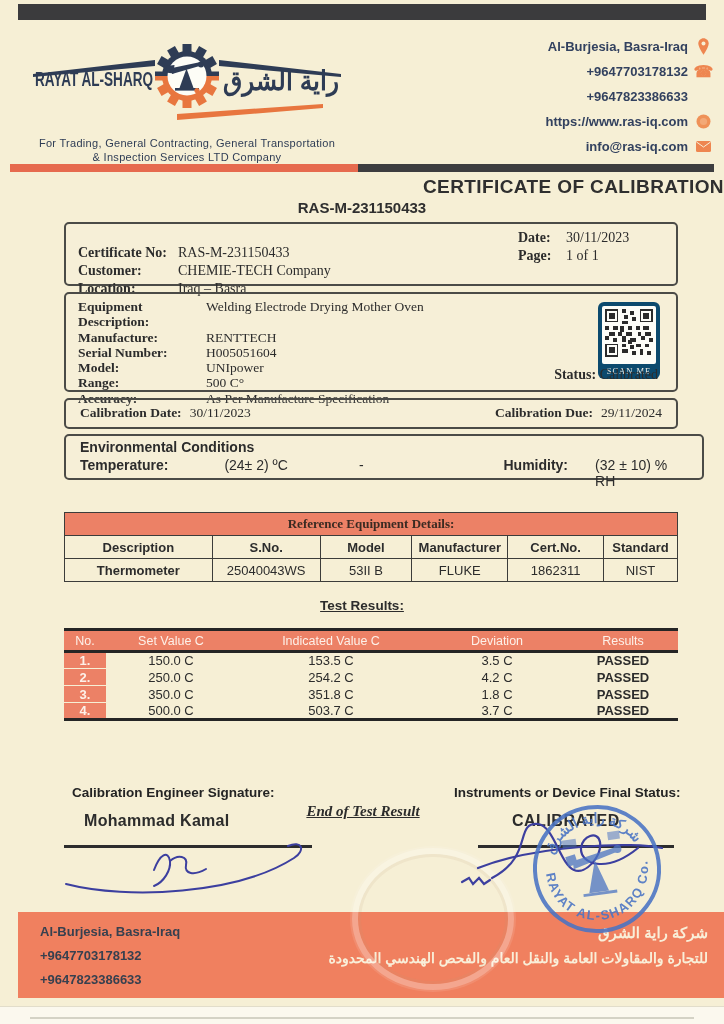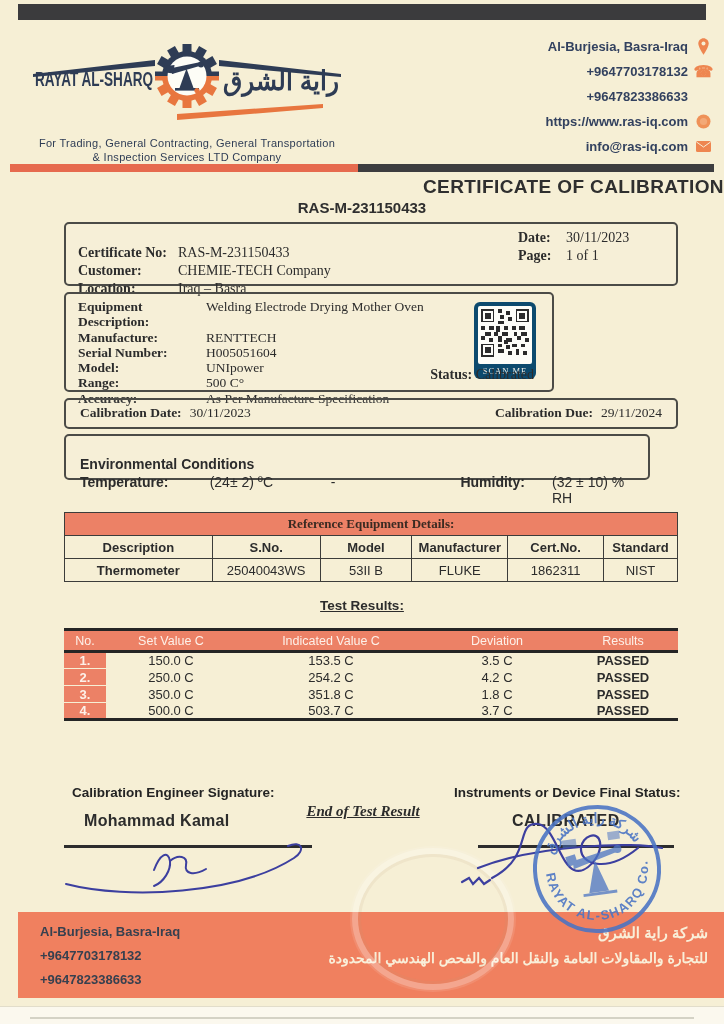--- a/index.html
+++ b/index.html
@@ -41,35 +41,35 @@
   .box { border:2px solid #4b4b47; border-radius:5px; background:rgba(255,255,255,0.06); }
   .serif { font-family:"Liberation Serif", serif; }
   .kv { display:flex; }
   .kv .k { font-weight:bold; }
   .box-cert { left:64px; top:222px; width:614px; height:64px; padding:20px 12px; }
   .box-cert .kv { font-size:14px; line-height:18px; }
   .box-cert .k { width:100px; }
   .cert-right { position:absolute; left:452px; top:5px; }
   .cert-right .k { width:48px; }
 
-  .box-equip { left:64px; top:292px; width:490px; height:100px; padding:5px 12px; }
+  .box-equip { left:64px; top:292px; width:614px; height:100px; padding:5px 12px; }
   .box-equip .kv { font-size:13.5px; line-height:15.3px; }
   .box-equip .k { width:128px; flex:none; }
   .qr-frame { position:absolute; right:16px; top:8px; width:62px; background:#0c4a6e;
               border-radius:6px; padding:4px 4px 2px 4px; }
   .qr-white { background:#fdfdf8; border-radius:2px; padding:3px; }
   .scan-label { color:#f2efe6; font-size:8.5px; text-align:center; letter-spacing:1px; padding:2px 0 1px; }
   .status-line { position:absolute; right:18px; bottom:7px; font-size:14px; }
 
   .box-caldate { left:64px; top:398px; width:614px; height:31px; padding:5px 14px;
                  display:flex; justify-content:space-between; }
   .box-caldate .kv { font-size:13.5px; }
   .box-caldate .k { margin-right:8px; }
 
-  .box-env { left:64px; top:434px; width:586px; height:46px; padding:20px 14px; }
+  .box-env { left:64px; top:434px; width:640px; height:46px; padding:3px 14px; }
   .env-head { font-weight:bold; font-size:14px; }
   .env-row { display:flex; align-items:baseline; font-size:14px; margin-top:2px;gap:19px; }
   .env-row .k { font-weight:bold; }
 
   
   .ref-table { left:64px; top:512px; width:614px; border-collapse:collapse; }
   .ref-table td, .ref-table th { border:1.8px solid #3c3c3a; text-align:center; }
   .ref-title { background:#ec8166; font-family:"Liberation Serif", serif; font-weight:bold;
                font-size:14.5px; color:#3a2a22; height:22px; }
   .ref-table th { height:23px; font-size:13px; background:transparent; }

